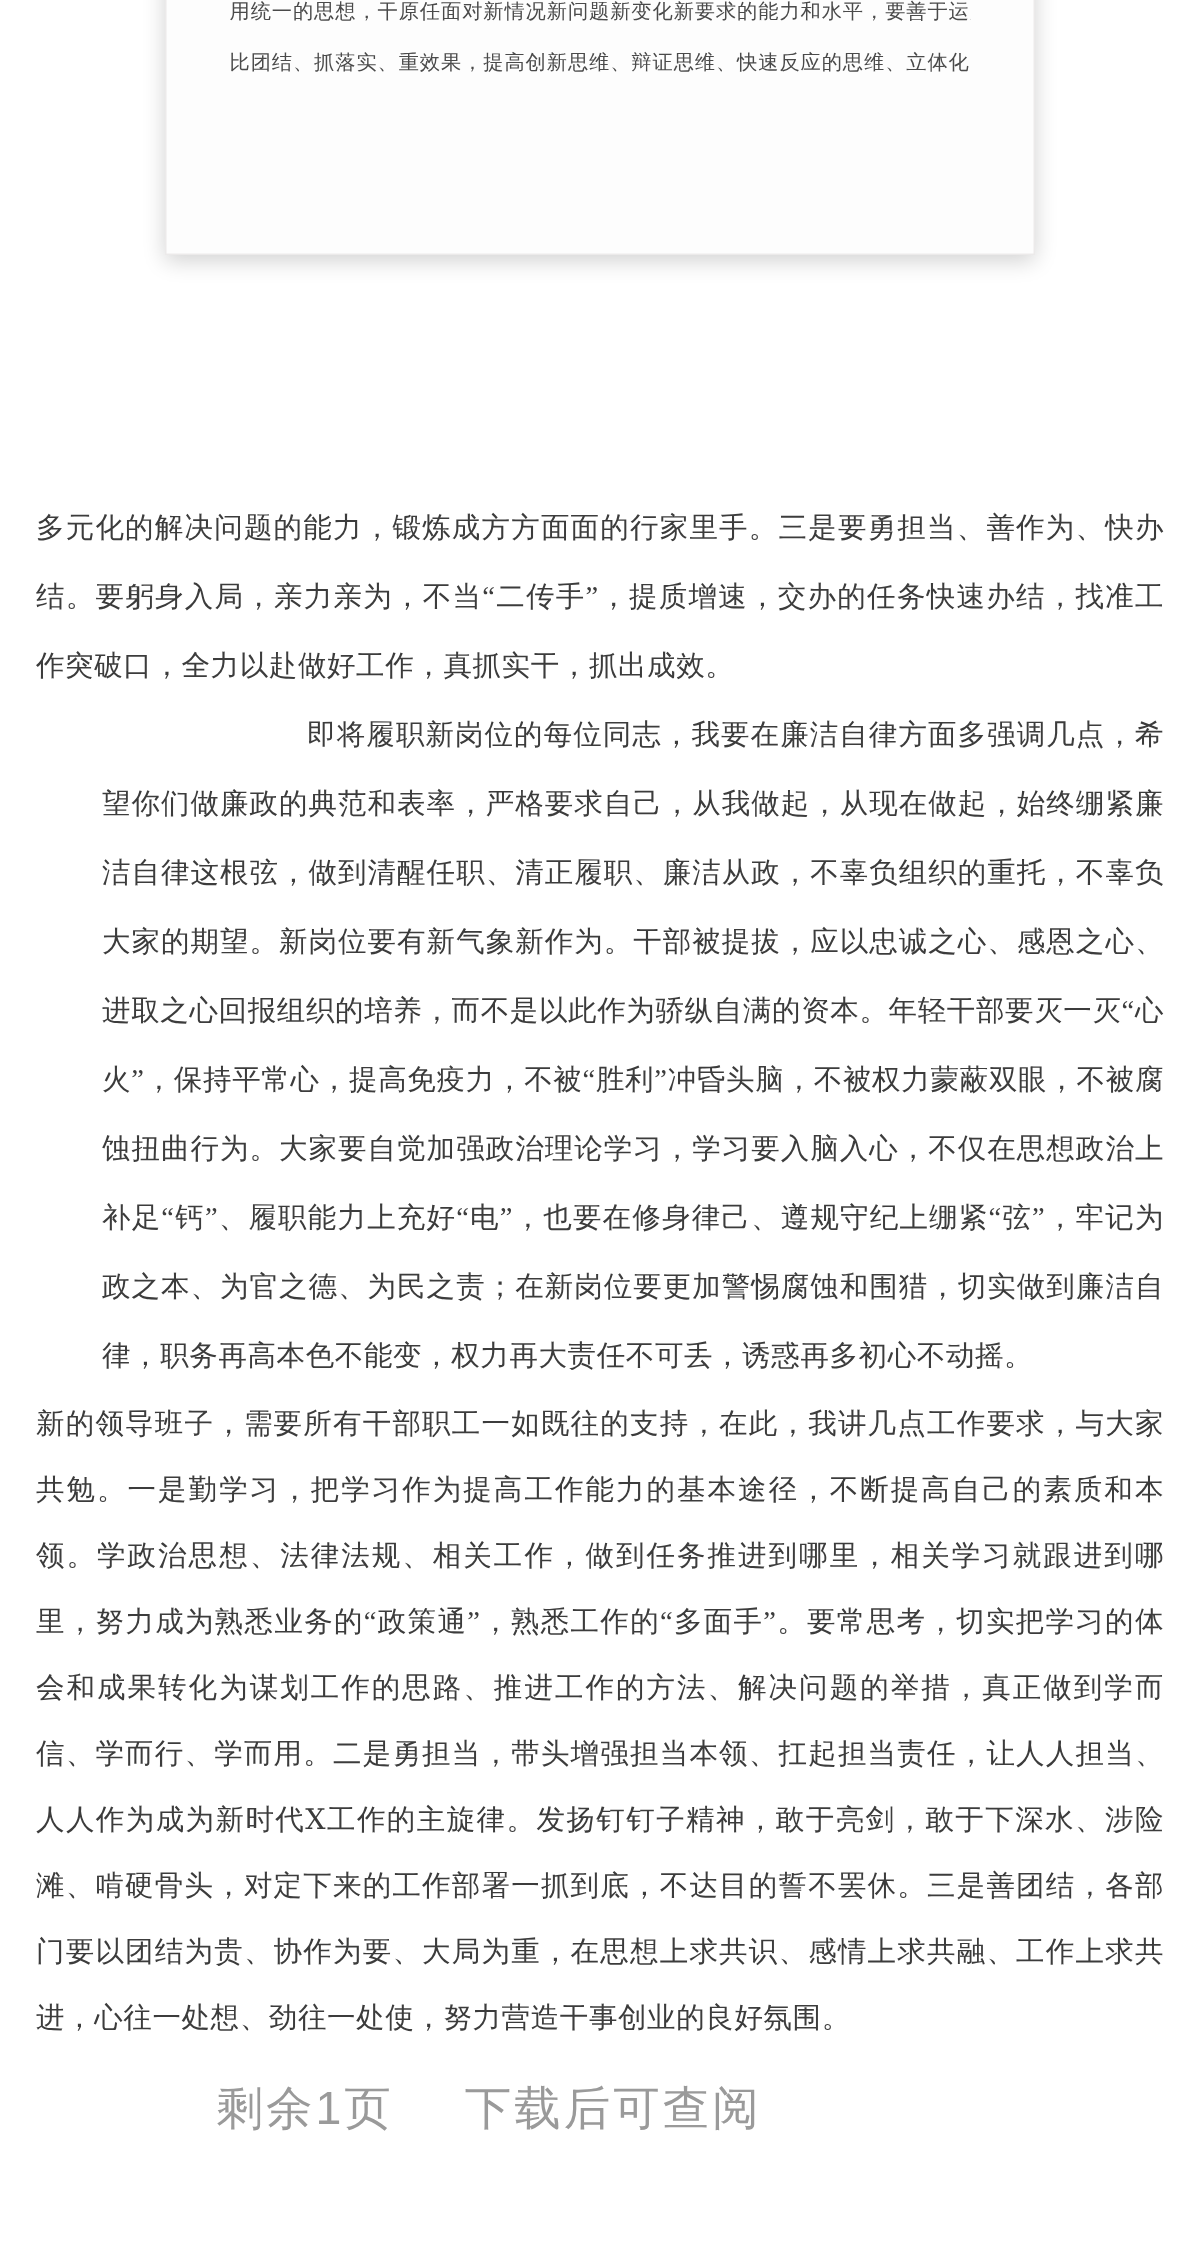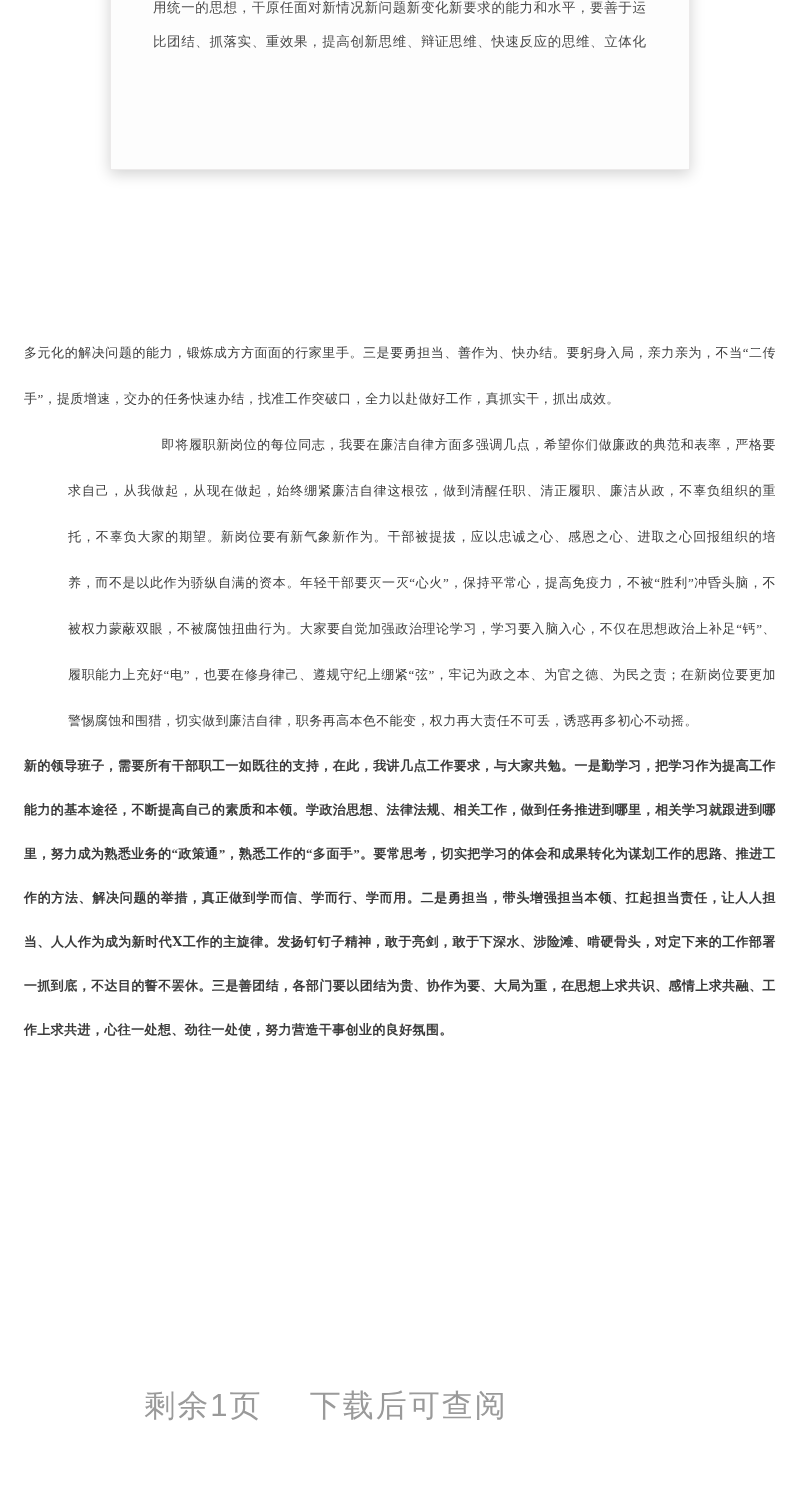--- a/index.html
+++ b/index.html
@@ -43,30 +43,30 @@
   .card-line.l1 { margin-top: 160px; }
 
   
   .doc-body {
     position: absolute;
     left: 24px;
     top: 330px;
     width: 752px;
   }
   .para {
-    font-size: 13px;
+    font-size: 19px;
     line-height: 46px;
     color: #3c3c3c;
     text-align: justify;
     text-justify: inter-ideograph;
     letter-spacing: 0.4px;
     margin: 0;
   }
   .para.indent-big { text-indent: 7.2em; margin-left: 44px; }
-  .para.tight { line-height: 44px; font-weight: bold; }
+  .para.tight { line-height: 44px; }
 
   
   .bottom-notice {
     position: absolute;
     left: 0;
     top: 1385px;
     width: 652px;
     text-align: center;
     font-family: "Liberation Sans", "DejaVu Sans", sans-serif;
     font-size: 31px;

